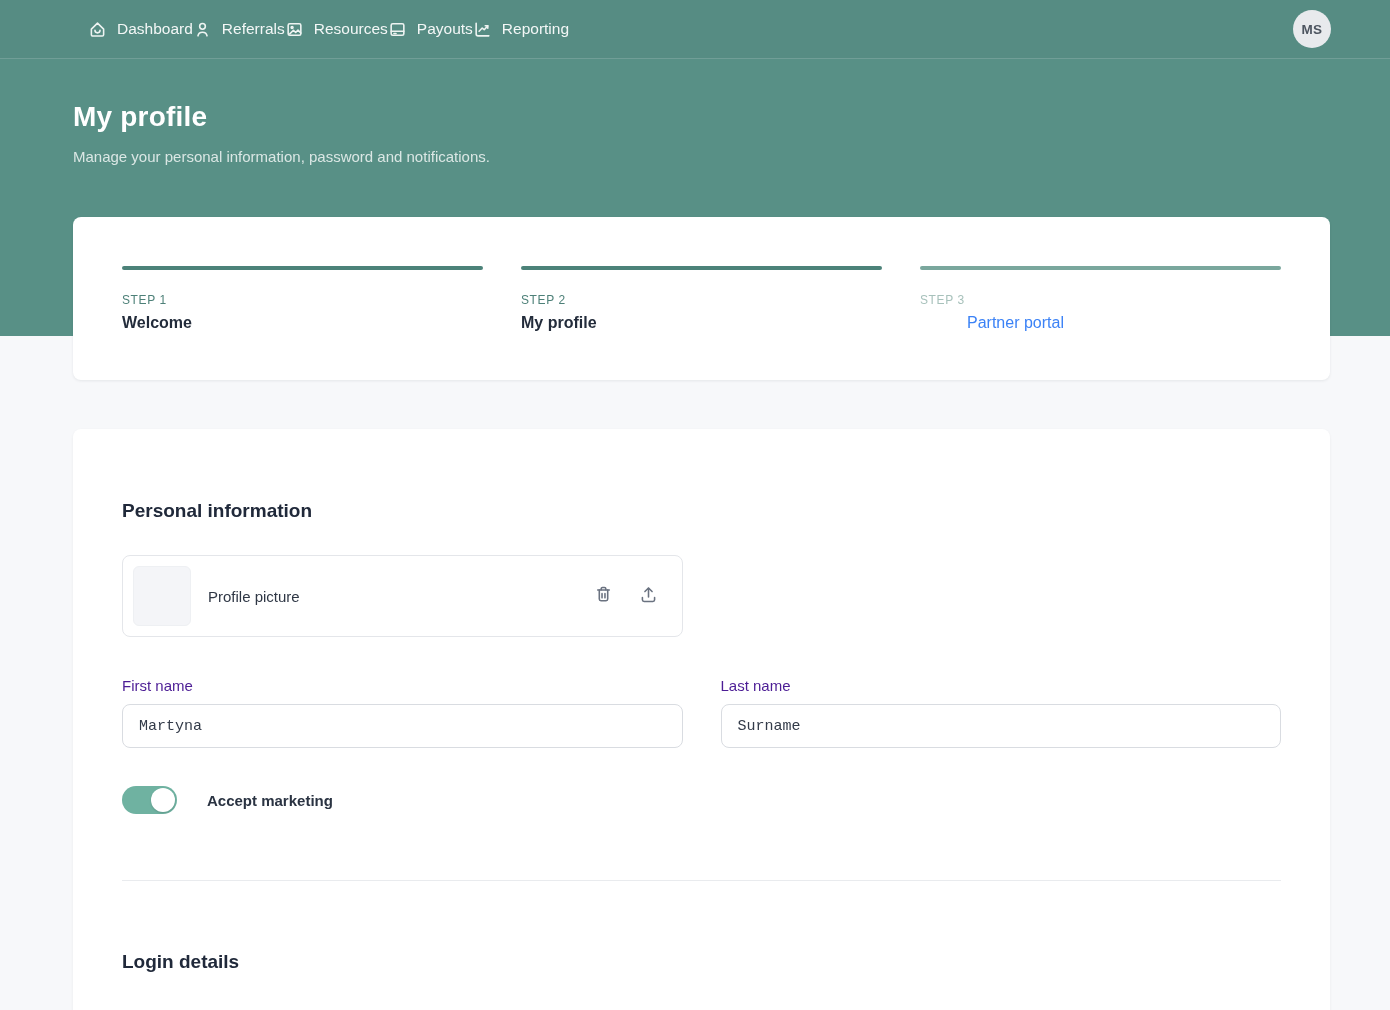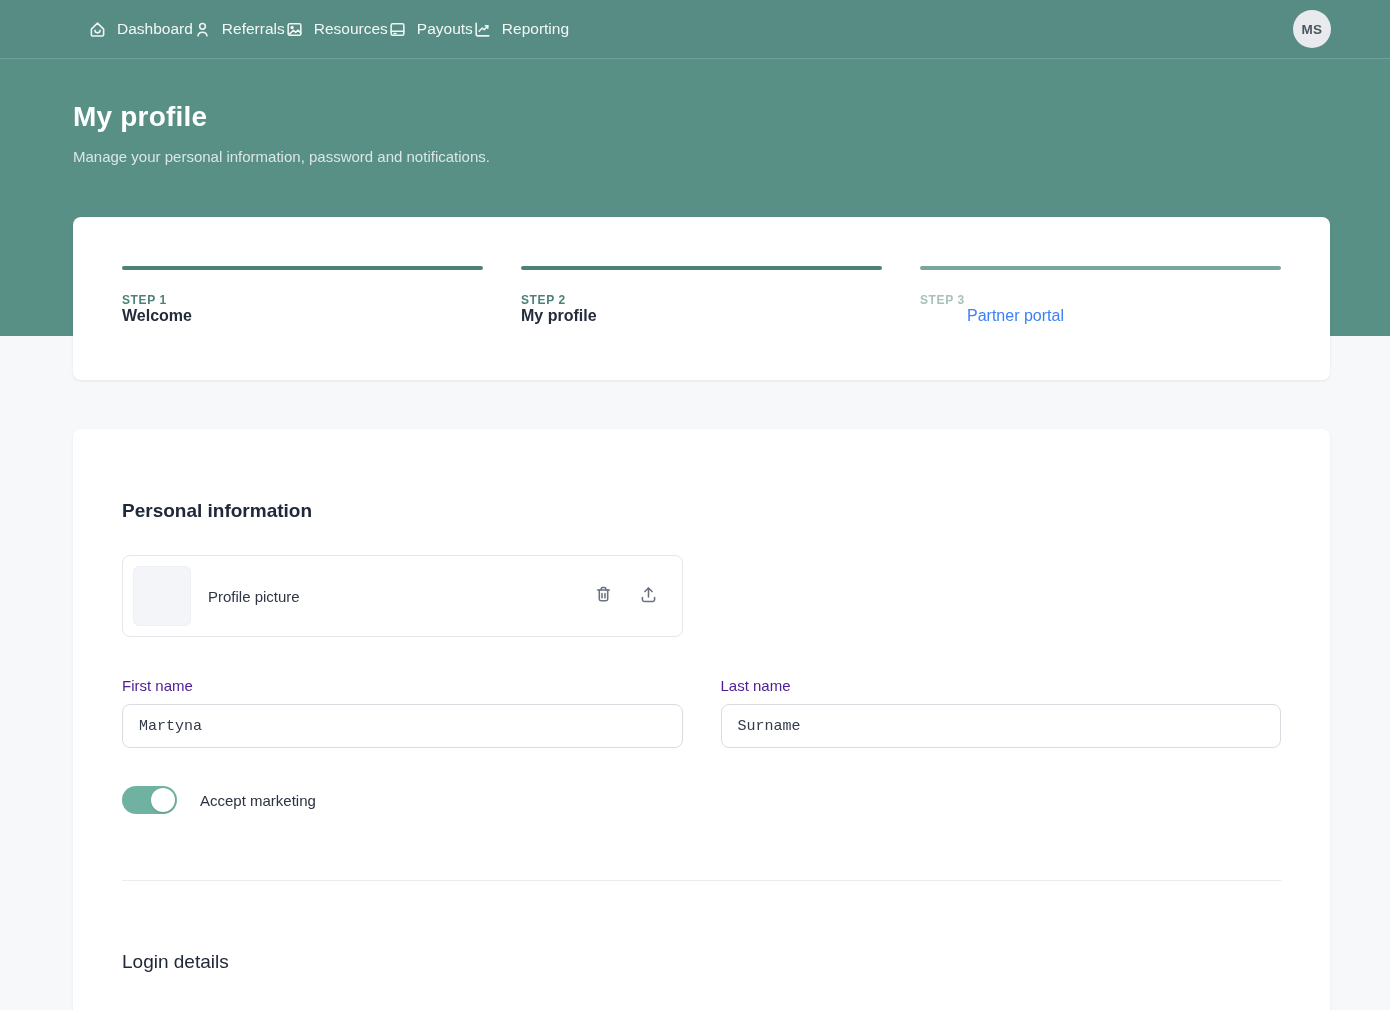--- a/index.html
+++ b/index.html
@@ -63,21 +63,22 @@
     box-shadow: 0 1px 3px rgba(16,24,40,0.08);
     padding: 49px 49px 0 49px;
     display: flex; gap: 38px;
     z-index: 6;
   }
   .step { flex: 1; cursor: pointer; }
   .step-bar { height: 4px; border-radius: 2px; margin-bottom: 23px; }
   .step--done .step-bar, .step--active .step-bar { background: #4c8279; }
   .step--upcoming .step-bar { background: #7aa79d; }
   .step-label {
-    font-size: 12px; font-weight: 700; letter-spacing: 0.6px;
+    font-size: 12px; font-weight: 400; letter-spacing: 0.6px;
+    margin-bottom: 7px;
   }
   .step--done .step-label, .step--active .step-label { color: #4d8078; }
   .step--upcoming .step-label { color: #a7c1bb; }
   .step-title { font-size: 16px; font-weight: 600; color: #232c3b; }
   .step--upcoming .step-title { color: #3b82f6; font-weight: 400; margin-left: 47px; }
 
   
   .form-card {
     position: absolute; left: 73px; top: 429px; width: 1257px; height: 640px;
     background: #ffffff; border-radius: 8px;
@@ -127,24 +128,24 @@
     background: #6fb2a1;
     position: relative; cursor: pointer;
     border: none; padding: 0;
   }
   .toggle-knob {
     position: absolute; top: 2px; right: 2px;
     width: 24px; height: 24px; border-radius: 50%;
     background: #ffffff;
     box-shadow: 0 1px 2px rgba(0,0,0,0.15);
   }
-  .toggle-label { margin-left: 23px; font-size: 15px; font-weight: 400; color: #2a3342; }
+  .toggle-label { margin-left: 30px; font-size: 15px; font-weight: 700; color: #2a3342; }
 
   .divider { margin-top: 66px; height: 1px; background: #e9ebee; }
-  .login-title { margin-top: 70px; font-size: 19px; font-weight: 400; color: #20293a; }
+  .login-title { margin-top: 70px; font-size: 19px; font-weight: 700; color: #20293a; }
 </style>
 </head>
 <body>
 
 <div class="frame">
 
   <div class="navbar">
     <div class="nav-items">
 
       <div class="nav-item">

